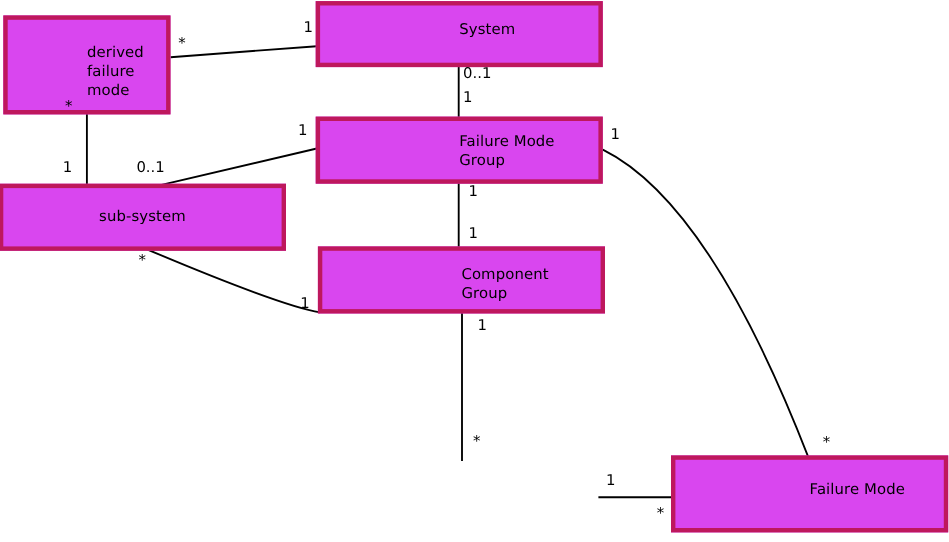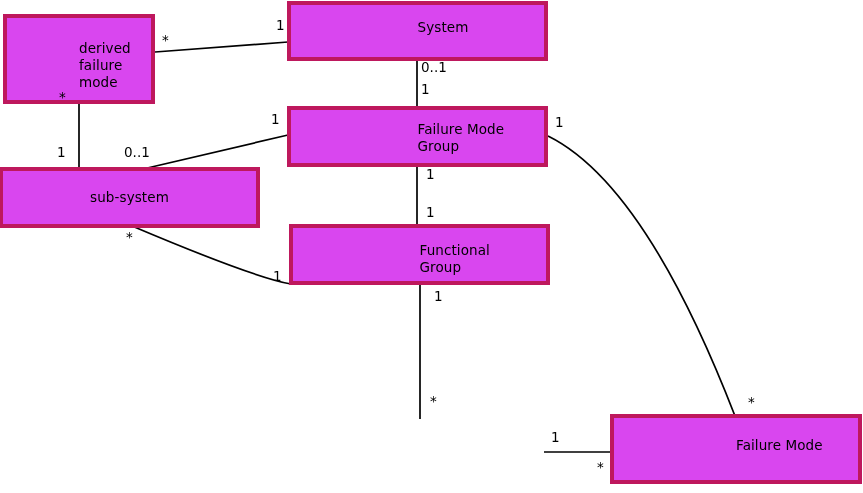--- a/index.html
+++ b/index.html
@@ -101,21 +101,21 @@
   </div>
 
   <div class="box centered" id="box-subsys">
     <div class="lbl">
       <div>sub-system</div>
     </div>
   </div>
 
   <div class="box" id="box-fg">
     <div class="lbl">
-      <div>Functional</div>
+      <div>Component</div>
       <div>Group</div>
     </div>
   </div>
 
 
   <div class="box" id="box-fm">
     <div class="lbl">
       <div>Failure Mode</div>
     </div>
   </div>

